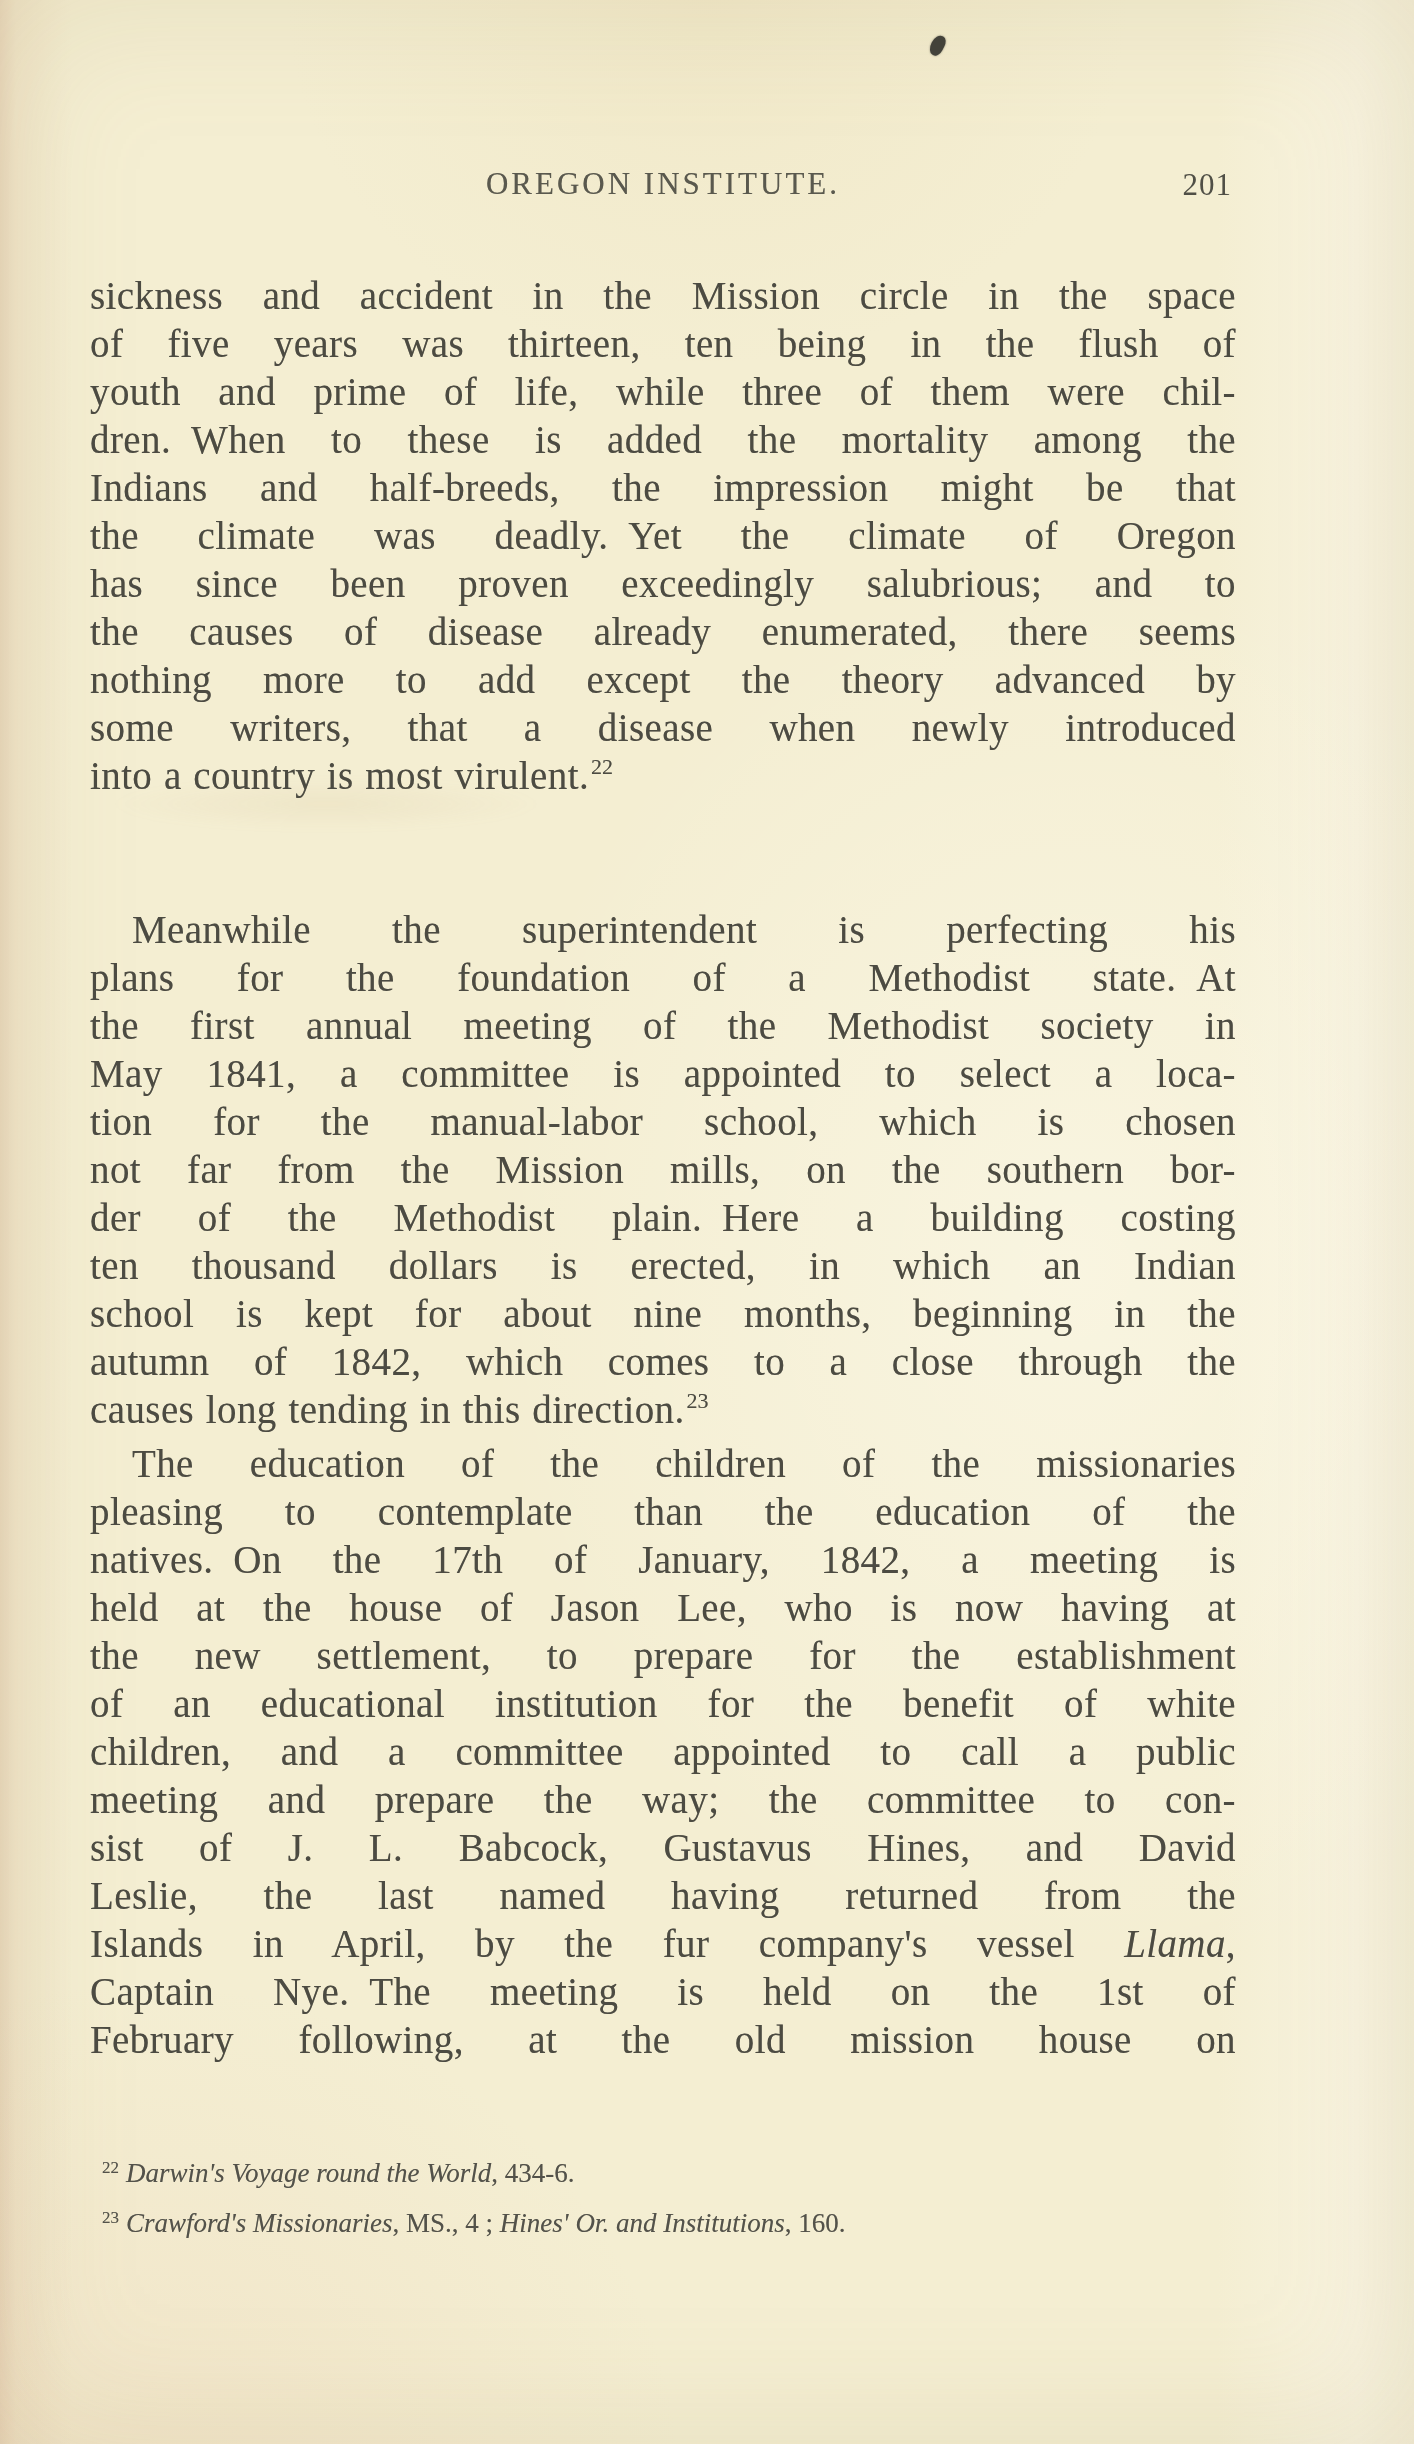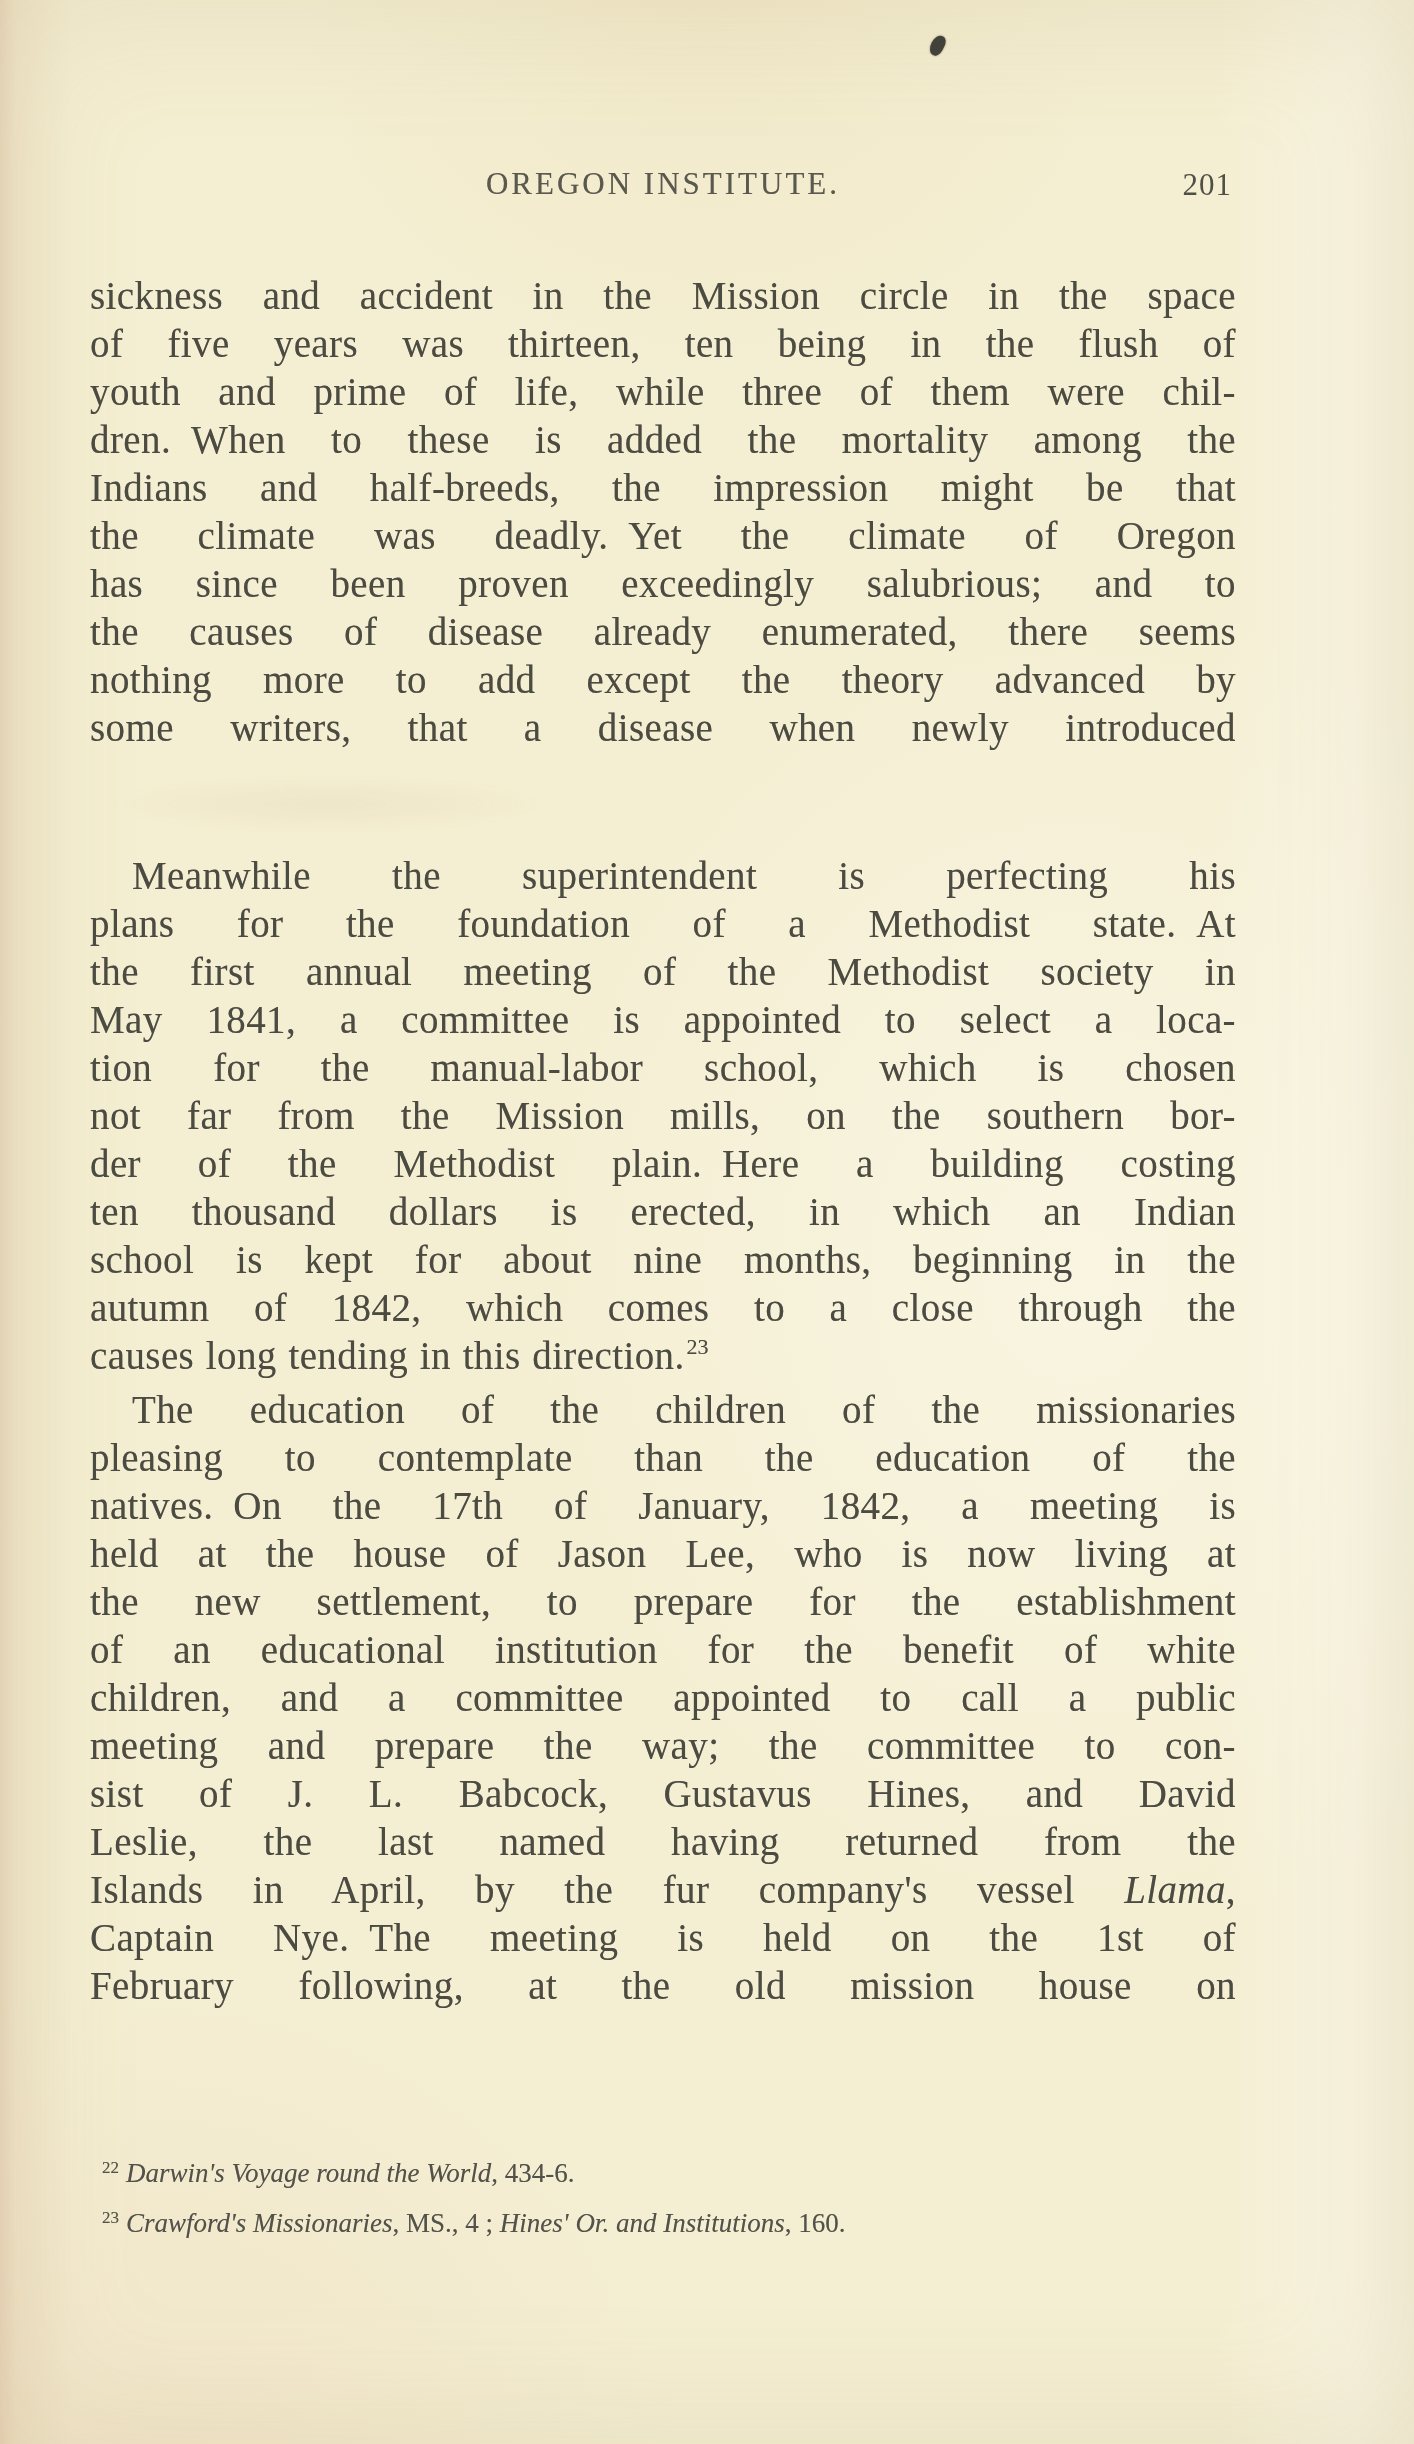--- a/index.html
+++ b/index.html
@@ -101,41 +101,42 @@
       <div class="line">sickness and accident in the Mission circle in the space</div>
       <div class="line">of five years was thirteen, ten being in the flush of</div>
       <div class="line">youth and prime of life, while three of them were chil-</div>
       <div class="line">dren. When to these is added the mortality among the</div>
       <div class="line">Indians and half-breeds, the impression might be that</div>
       <div class="line">the climate was deadly. Yet the climate of Oregon</div>
       <div class="line">has since been proven exceedingly salubrious; and to</div>
       <div class="line">the causes of disease already enumerated, there seems</div>
       <div class="line">nothing more to add except the theory advanced by</div>
       <div class="line">some writers, that a disease when newly introduced</div>
+      <div class="line last"><span>into a country is most virulent.</span><span class="fnref">22</span></div>
     </div>
 
     <div class="para">
       <div class="line indent">Meanwhile the superintendent is perfecting his</div>
       <div class="line">plans for the foundation of a Methodist state. At</div>
       <div class="line">the first annual meeting of the Methodist society in</div>
       <div class="line">May 1841, a committee is appointed to select a loca-</div>
       <div class="line">tion for the manual-labor school, which is chosen</div>
       <div class="line">not far from the Mission mills, on the southern bor-</div>
       <div class="line">der of the Methodist plain. Here a building costing</div>
       <div class="line">ten thousand dollars is erected, in which an Indian</div>
       <div class="line">school is kept for about nine months, beginning in the</div>
       <div class="line">autumn of 1842, which comes to a close through the</div>
       <div class="line last"><span>causes long tending in this direction.</span><span class="fnref">23</span></div>
     </div>
 
     <div class="para">
       <div class="line indent">The education of the children of the missionaries</div>
       <div class="line">pleasing to contemplate than the education of the</div>
       <div class="line">natives. On the 17th of January, 1842, a meeting is</div>
-      <div class="line">held at the house of Jason Lee, who is now living at</div>
+      <div class="line">held at the house of Jason Lee, who is now having at</div>
       <div class="line">the new settlement, to prepare for the establishment</div>
       <div class="line">of an educational institution for the benefit of white</div>
       <div class="line">children, and a committee appointed to call a public</div>
       <div class="line">meeting and prepare the way; the committee to con-</div>
       <div class="line">sist of J. L. Babcock, Gustavus Hines, and David</div>
       <div class="line">Leslie, the last named having returned from the</div>
       <div class="line"><span>Islands in April, by the fur company's vessel </span><span class="ital">Llama</span><span>,</span></div>
       <div class="line">Captain Nye. The meeting is held on the 1st of</div>
       <div class="line">February following, at the old mission house on</div>
     </div>

